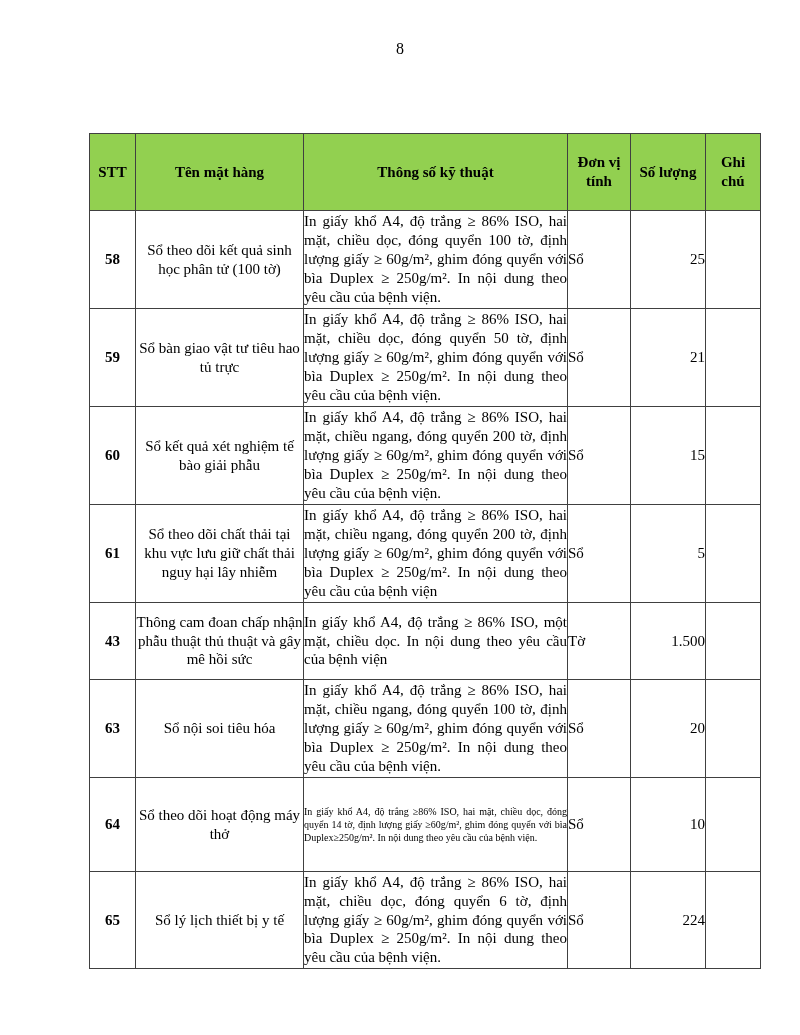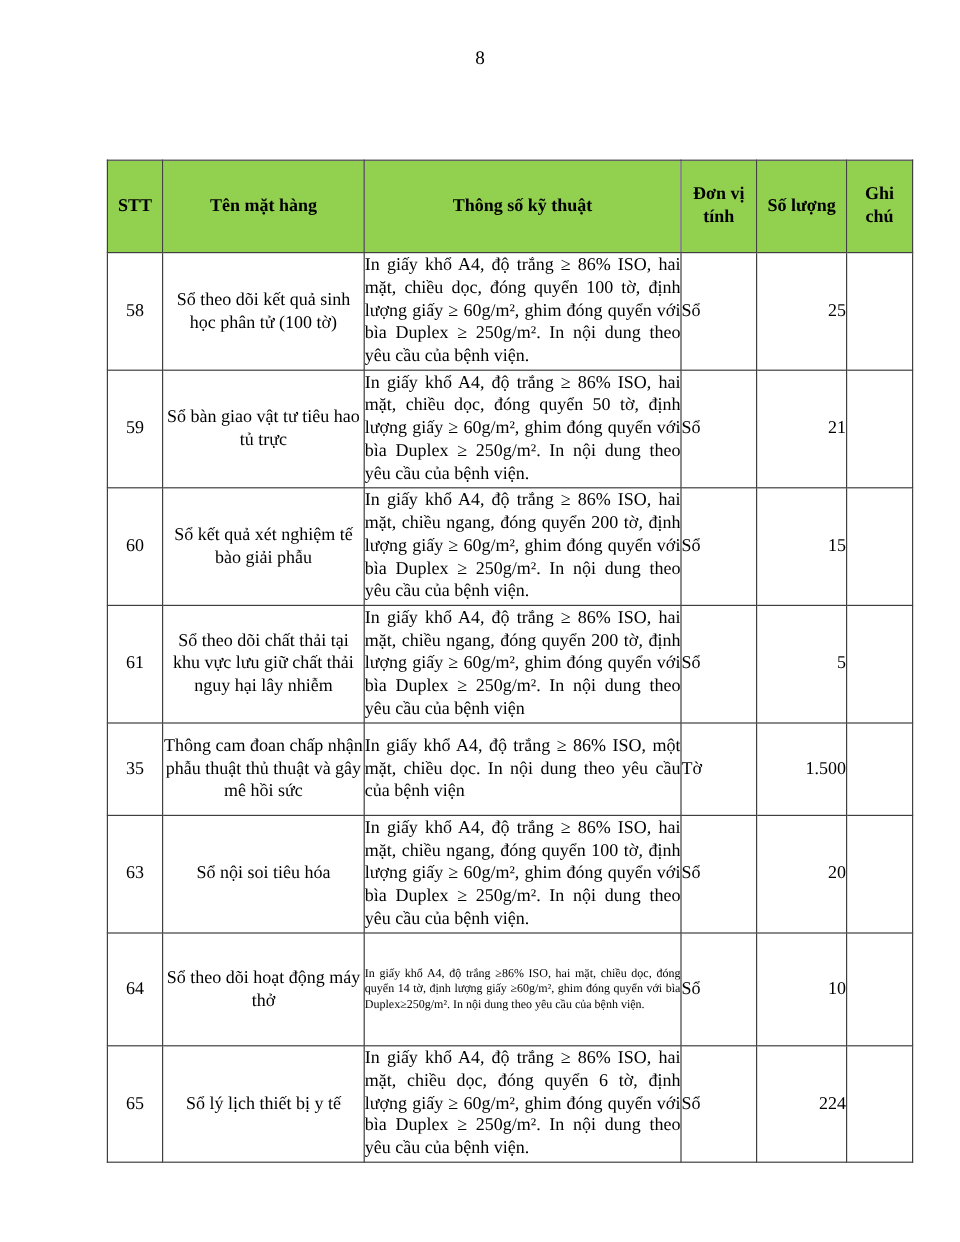--- a/index.html
+++ b/index.html
@@ -32,21 +32,21 @@
     font-size:15px;
     line-height:1.26;
     overflow:hidden;
   }
   table.doc th{
     background:#92D050;
     font-weight:bold;
     text-align:center;
     padding:2px 3px;
   }
-  td.c-stt{text-align:center;}
+  td.c-stt{text-align:center;font-weight:bold;}
   td.c-name{text-align:center;padding:2px 4px 2px 6px;}
   td.c-spec{text-align:justify;text-justify:inter-word;padding:3px 7px;vertical-align:middle;font-family:Liberation Serif, serif;}
   td.c-spec.small{font-size:10px;line-height:1.3;}
   td.c-unit{text-align:left;}
   td.c-qty{text-align:right;}
   td.c-note{text-align:center;}
   tr.h-header{height:77px;}
   tr.h-98{height:98px;}
   tr.h-77{height:77px;}
   tr.h-94{height:94px;}
@@ -104,21 +104,21 @@
       </tr>
       <tr class="h-98">
         <td class="c-stt">61</td>
         <td class="c-name">Sổ theo dõi chất thải tại khu vực lưu giữ chất thải nguy hại lây nhiễm</td>
         <td class="c-spec">In giấy khổ A4, độ trắng ≥ 86% ISO, hai mặt, chiều ngang, đóng quyển 200 tờ, định lượng giấy ≥ 60g/m², ghim đóng quyển với bìa Duplex ≥ 250g/m². In nội dung theo yêu cầu của bệnh viện</td>
         <td class="c-unit">Sổ</td>
         <td class="c-qty">5</td>
         <td class="c-note"></td>
       </tr>
       <tr class="h-77">
-        <td class="c-stt">35</td>
+        <td class="c-stt">43</td>
         <td class="c-name">Thông cam đoan chấp nhận phẫu thuật thủ thuật và gây mê hồi sức</td>
         <td class="c-spec">In giấy khổ A4, độ trắng ≥ 86% ISO, một mặt, chiều dọc. In nội dung theo yêu cầu của bệnh viện</td>
         <td class="c-unit">Tờ</td>
         <td class="c-qty">1.500</td>
         <td class="c-note"></td>
       </tr>
       <tr class="h-98">
         <td class="c-stt">63</td>
         <td class="c-name">Sổ nội soi tiêu hóa</td>
         <td class="c-spec">In giấy khổ A4, độ trắng ≥ 86% ISO, hai mặt, chiều ngang, đóng quyển 100 tờ, định lượng giấy ≥ 60g/m², ghim đóng quyển với bìa Duplex ≥ 250g/m². In nội dung theo yêu cầu của bệnh viện.</td>

